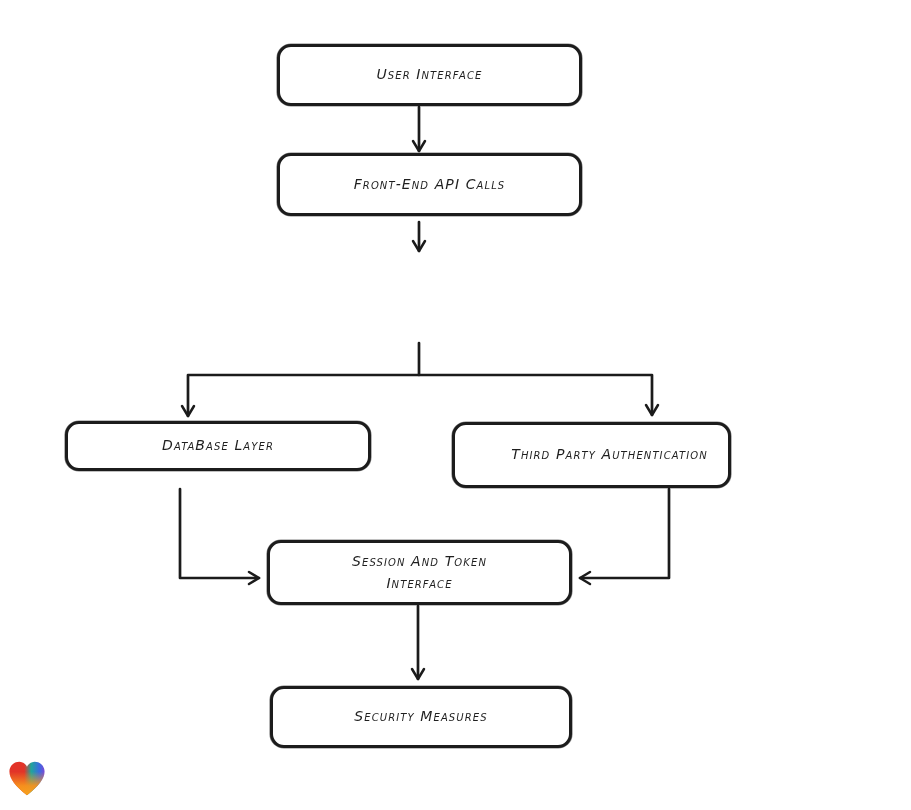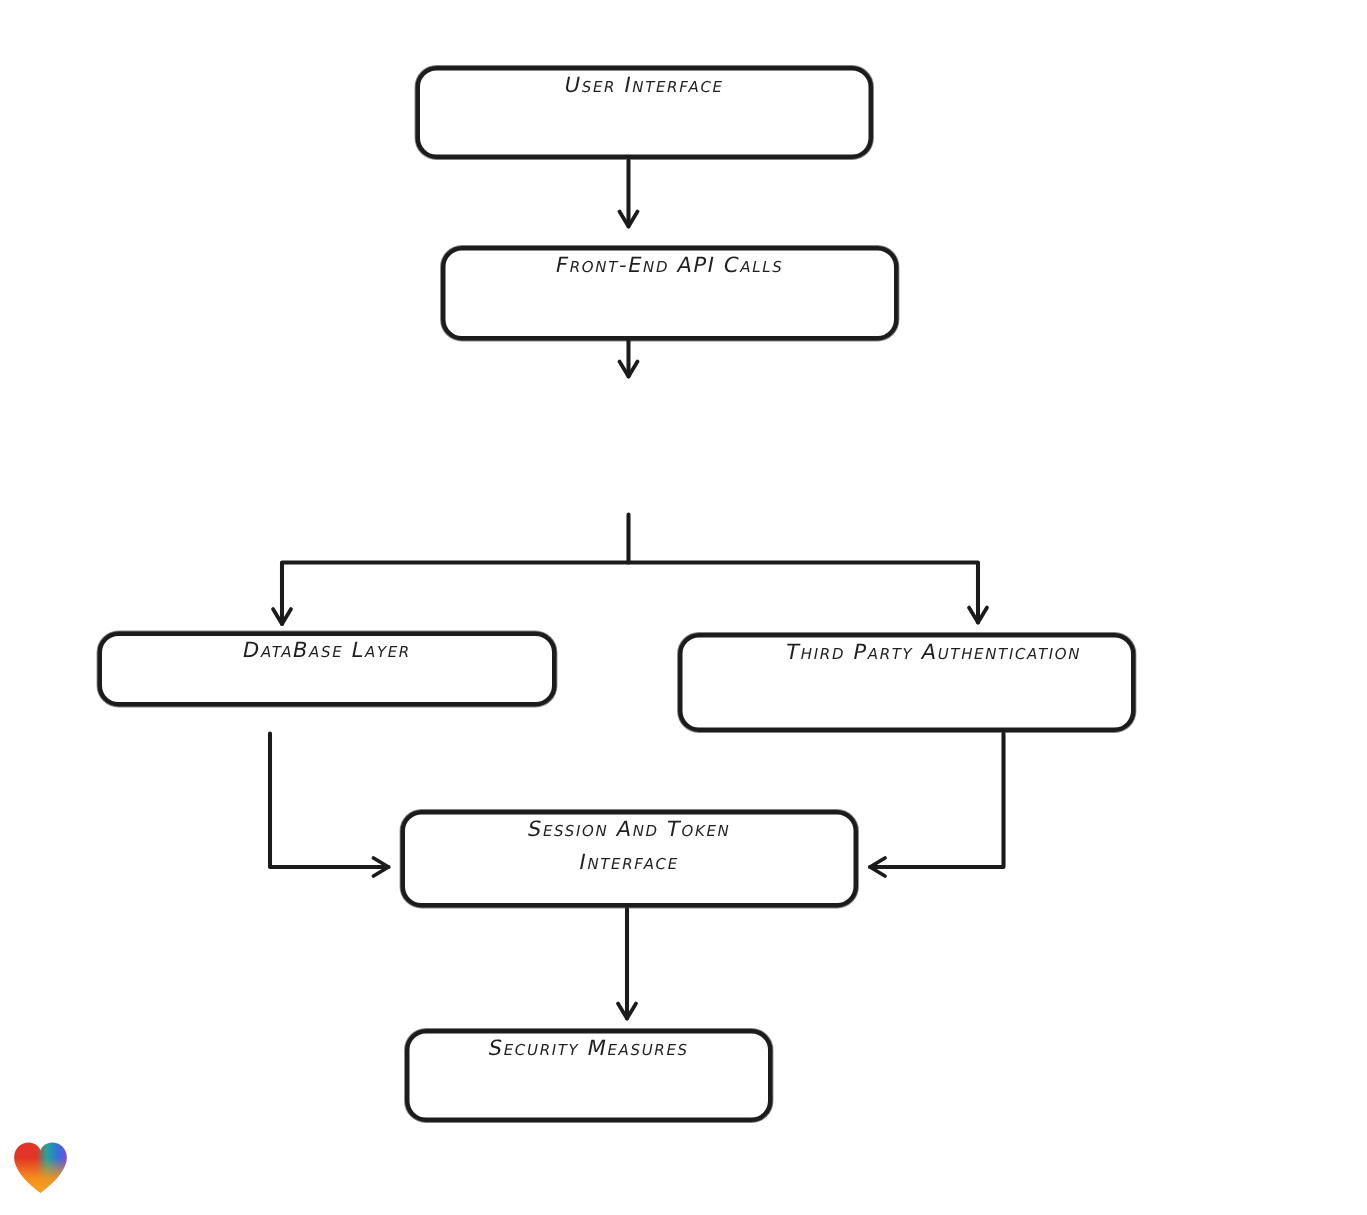--- a/index.html
+++ b/index.html
@@ -22,42 +22,42 @@
   }
   .node {
     position: absolute;
     z-index: 2;
     box-sizing: border-box;
     background: #ffffff;
     border: 3px solid #1c1c1c;
     border-radius: 14px;
     box-shadow: 0 0 0 0.6px rgba(28,28,28,0.55);
     display: flex;
-    align-items: flex-start;
+    align-items: center;
     justify-content: center;
     text-align: center;
   }
   .node .label {
     font-size: 14px;
     font-style: italic;
     font-variant: small-caps;
     letter-spacing: 1.1px;
     line-height: 1.55;
     color: #1f1f1f;
     white-space: pre-line;
     padding: 0 14px;
   }
   
   .n-user-interface      { left: 277px; top: 44px;  width: 305px; height: 62px; }
-  .n-front-end-api       { left: 277px; top: 164px; width: 305px; height: 63px; margin-left: 17px; }
+  .n-front-end-api       { left: 277px; top: 153px; width: 305px; height: 63px; }
   .n-back-end-auth       { left: 276px; top: 258px; width: 306px; height: 84px; }
   .n-database-layer      { left: 65px;  top: 421px; width: 306px; height: 50px; }
-  .n-third-party-auth    { left: 452px; top: 422px; width: 305px; height: 66px; padding-left: 36px; }
+  .n-third-party-auth    { left: 452px; top: 422px; width: 279px; height: 66px; padding-left: 36px; }
   .n-session-token       { left: 267px; top: 540px; width: 305px; height: 65px; }
-  .n-security-measures   { left: 270px; top: 686px; width: 245px; height: 62px; }
+  .n-security-measures   { left: 270px; top: 686px; width: 302px; height: 62px; }
 
   .logo {
     position: absolute;
     left: 8px;
     top: 760px;
     width: 38px;
     height: 38px;
     z-index: 3;
   }
 </style>

